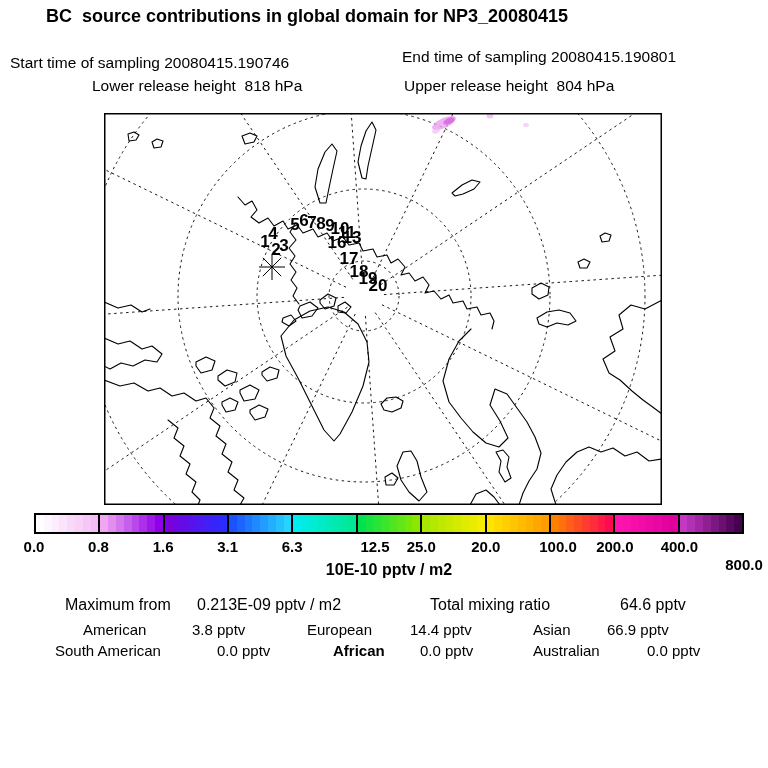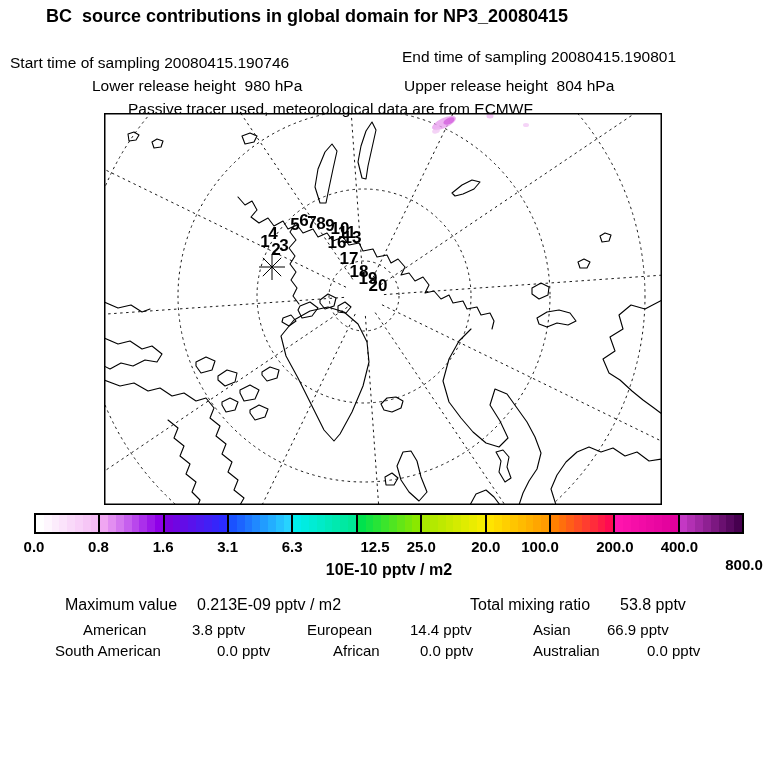--- a/index.html
+++ b/index.html
@@ -21,23 +21,22 @@
   svg text.day{font-family:"Liberation Sans",sans-serif;font-weight:bold;fill:#000;}
 </style>
 </head>
 <body>
 
 <div class="page">
 
   <div class="abs title" style="left:22px;top:6px;margin-left:24px;">BC  source contributions in global domain for NP3_20080415</div>
   <div class="abs hline" style="left:10px;top:38px;">Start time of sampling 20080415.190746</div>
   <div class="abs hline" style="left:402px;top:32px;">End time of sampling 20080415.190801</div>
-  <div class="abs hline" style="left:92px;top:61px;">Lower release height  980 hPa</div>
+  <div class="abs hline" style="left:92px;top:61px;">Lower release height  818 hPa</div>
   <div class="abs hline" style="left:404px;top:61px;">Upper release height  804 hPa</div>
-  <div class="abs hline" style="left:128px;top:84px;">Passive tracer used, meteorological data are from ECMWF</div>
 
   <svg class="map-frame" id="map-svg" width="558" height="392" viewBox="104 113 558 392">
     <defs>
       <clipPath id="mapclip">
           <rect x="105" y="114" width="556" height="390"></rect>
         </clipPath>
     </defs>
 
     <g id="graticule" clip-path="url(#mapclip)">
         <circle cx="364" cy="296" r="35" fill="none" stroke="#000" stroke-width="0.9" stroke-dasharray="2.5 3.5"></circle>
@@ -246,39 +245,39 @@
     </div>
   <div id="cbar-ticks">
       <span class="tick" style="left: 34px;">0.0</span>
       <span class="tick" style="left: 98.5455px;">0.8</span>
       <span class="tick" style="left: 163.091px;">1.6</span>
       <span class="tick" style="left: 227.636px;">3.1</span>
       <span class="tick" style="left: 292.182px;">6.3</span>
       <span class="tick" style="left: 375px;">12.5</span>
       <span class="tick" style="left: 421.273px;">25.0</span>
       <span class="tick" style="left: 485.818px;">20.0</span>
-      <span class="tick" style="left: 540px;">100.0</span>
+      <span class="tick" style="left: 558px;">100.0</span>
       <span class="tick" style="left: 614.909px;">200.0</span>
       <span class="tick" style="left: 679.455px;">400.0</span>
       <span class="tick" style="left: 744px; margin-top: 18px;">800.0</span>
     </div>
   <div class="units">10E-10 pptv / m2</div>
 
   <div id="stats">
-      <span class="statcell" style="left: 65px; top: 596px; font-size: 16px;">Maximum value</span>
+      <span class="statcell" style="left: 65px; top: 596px; font-size: 16px;">Maximum from</span>
       <span class="statcell" style="left: 197px; top: 596px; font-size: 16px;">0.213E-09 pptv / m2</span>
-      <span class="statcell" style="left: 430px; top: 596px; font-size: 16px; margin-left: 40px;">Total mixing ratio</span>
-      <span class="statcell" style="left: 620px; top: 596px; font-size: 16px;">53.8 pptv</span>
+      <span class="statcell" style="left: 430px; top: 596px; font-size: 16px;">Total mixing ratio</span>
+      <span class="statcell" style="left: 620px; top: 596px; font-size: 16px;">64.6 pptv</span>
       <span class="statcell" style="left: 83px; top: 621px; font-size: 15px;">American</span>
       <span class="statcell" style="left: 192px; top: 621px; font-size: 15px;">3.8 pptv</span>
       <span class="statcell" style="left: 307px; top: 621px; font-size: 15px;">European</span>
       <span class="statcell" style="left: 410px; top: 621px; font-size: 15px;">14.4 pptv</span>
       <span class="statcell" style="left: 533px; top: 621px; font-size: 15px;">Asian</span>
       <span class="statcell" style="left: 607px; top: 621px; font-size: 15px;">66.9 pptv</span>
       <span class="statcell" style="left: 55px; top: 642px; font-size: 15px;">South American</span>
       <span class="statcell" style="left: 217px; top: 642px; font-size: 15px;">0.0 pptv</span>
-      <span class="statcell" style="left: 333px; top: 642px; font-size: 15px;">African</span>
+      <span class="statcell" style="left: 333px; top: 642px; font-size: 15px; font-weight: bold;">African</span>
       <span class="statcell" style="left: 420px; top: 642px; font-size: 15px;">0.0 pptv</span>
       <span class="statcell" style="left: 533px; top: 642px; font-size: 15px;">Australian</span>
       <span class="statcell" style="left: 647px; top: 642px; font-size: 15px;">0.0 pptv</span>
     </div>
 
 </div>
 
 </body></html>

